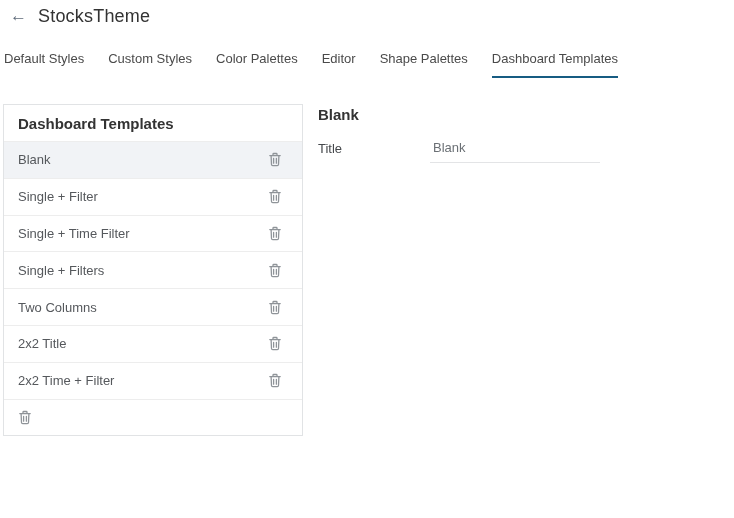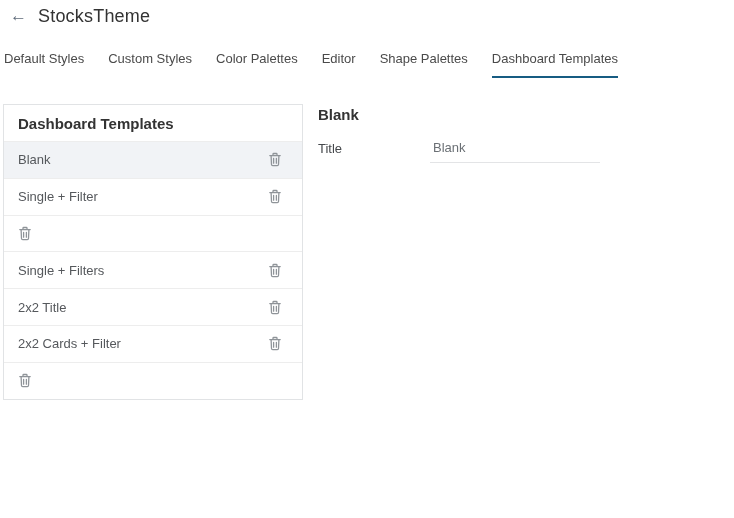--- a/index.html
+++ b/index.html
@@ -85,20 +85,21 @@
           <span class="trash-btn">
             <svg width="14" height="15" viewBox="0 0 14 15" fill="none" stroke-width="1.3" stroke-linecap="round">
               <path d="M1.8 3.6h10.4"></path>
               <path d="M5 3.4V2.2a.7.7 0 0 1 .7-.7h2.6a.7.7 0 0 1 .7.7v1.2"></path>
               <path d="M3.1 3.8l.4 8.7a1.2 1.2 0 0 0 1.2 1.1h4.6a1.2 1.2 0 0 0 1.2-1.1l.4-8.7"></path>
               <path d="M5.6 6.4v4.8M8.4 6.4v4.8"></path>
             </svg>
           </span>
         </div>
         <div class="list-row">
+          <span class="list-row-label">Single + Time Filter</span>
           <span class="trash-btn">
             <svg width="14" height="15" viewBox="0 0 14 15" fill="none" stroke-width="1.3" stroke-linecap="round">
               <path d="M1.8 3.6h10.4"></path>
               <path d="M5 3.4V2.2a.7.7 0 0 1 .7-.7h2.6a.7.7 0 0 1 .7.7v1.2"></path>
               <path d="M3.1 3.8l.4 8.7a1.2 1.2 0 0 0 1.2 1.1h4.6a1.2 1.2 0 0 0 1.2-1.1l.4-8.7"></path>
               <path d="M5.6 6.4v4.8M8.4 6.4v4.8"></path>
             </svg>
           </span>
         </div>
         <div class="list-row">
@@ -106,32 +107,43 @@
           <span class="trash-btn">
             <svg width="14" height="15" viewBox="0 0 14 15" fill="none" stroke-width="1.3" stroke-linecap="round">
               <path d="M1.8 3.6h10.4"></path>
               <path d="M5 3.4V2.2a.7.7 0 0 1 .7-.7h2.6a.7.7 0 0 1 .7.7v1.2"></path>
               <path d="M3.1 3.8l.4 8.7a1.2 1.2 0 0 0 1.2 1.1h4.6a1.2 1.2 0 0 0 1.2-1.1l.4-8.7"></path>
               <path d="M5.6 6.4v4.8M8.4 6.4v4.8"></path>
             </svg>
           </span>
         </div>
         <div class="list-row">
+          <span class="list-row-label">Two Columns</span>
+          <span class="trash-btn">
+            <svg width="14" height="15" viewBox="0 0 14 15" fill="none" stroke-width="1.3" stroke-linecap="round">
+              <path d="M1.8 3.6h10.4"></path>
+              <path d="M5 3.4V2.2a.7.7 0 0 1 .7-.7h2.6a.7.7 0 0 1 .7.7v1.2"></path>
+              <path d="M3.1 3.8l.4 8.7a1.2 1.2 0 0 0 1.2 1.1h4.6a1.2 1.2 0 0 0 1.2-1.1l.4-8.7"></path>
+              <path d="M5.6 6.4v4.8M8.4 6.4v4.8"></path>
+            </svg>
+          </span>
+        </div>
+        <div class="list-row">
           <span class="list-row-label">2x2 Title</span>
           <span class="trash-btn">
             <svg width="14" height="15" viewBox="0 0 14 15" fill="none" stroke-width="1.3" stroke-linecap="round">
               <path d="M1.8 3.6h10.4"></path>
               <path d="M5 3.4V2.2a.7.7 0 0 1 .7-.7h2.6a.7.7 0 0 1 .7.7v1.2"></path>
               <path d="M3.1 3.8l.4 8.7a1.2 1.2 0 0 0 1.2 1.1h4.6a1.2 1.2 0 0 0 1.2-1.1l.4-8.7"></path>
               <path d="M5.6 6.4v4.8M8.4 6.4v4.8"></path>
             </svg>
           </span>
         </div>
         <div class="list-row">
-          <span class="list-row-label">2x2 Cards + Filter</span>
+          <span class="list-row-label">2x2 Time + Filter</span>
           <span class="trash-btn">
             <svg width="14" height="15" viewBox="0 0 14 15" fill="none" stroke-width="1.3" stroke-linecap="round">
               <path d="M1.8 3.6h10.4"></path>
               <path d="M5 3.4V2.2a.7.7 0 0 1 .7-.7h2.6a.7.7 0 0 1 .7.7v1.2"></path>
               <path d="M3.1 3.8l.4 8.7a1.2 1.2 0 0 0 1.2 1.1h4.6a1.2 1.2 0 0 0 1.2-1.1l.4-8.7"></path>
               <path d="M5.6 6.4v4.8M8.4 6.4v4.8"></path>
             </svg>
           </span>
         </div>
         <div class="list-row">

